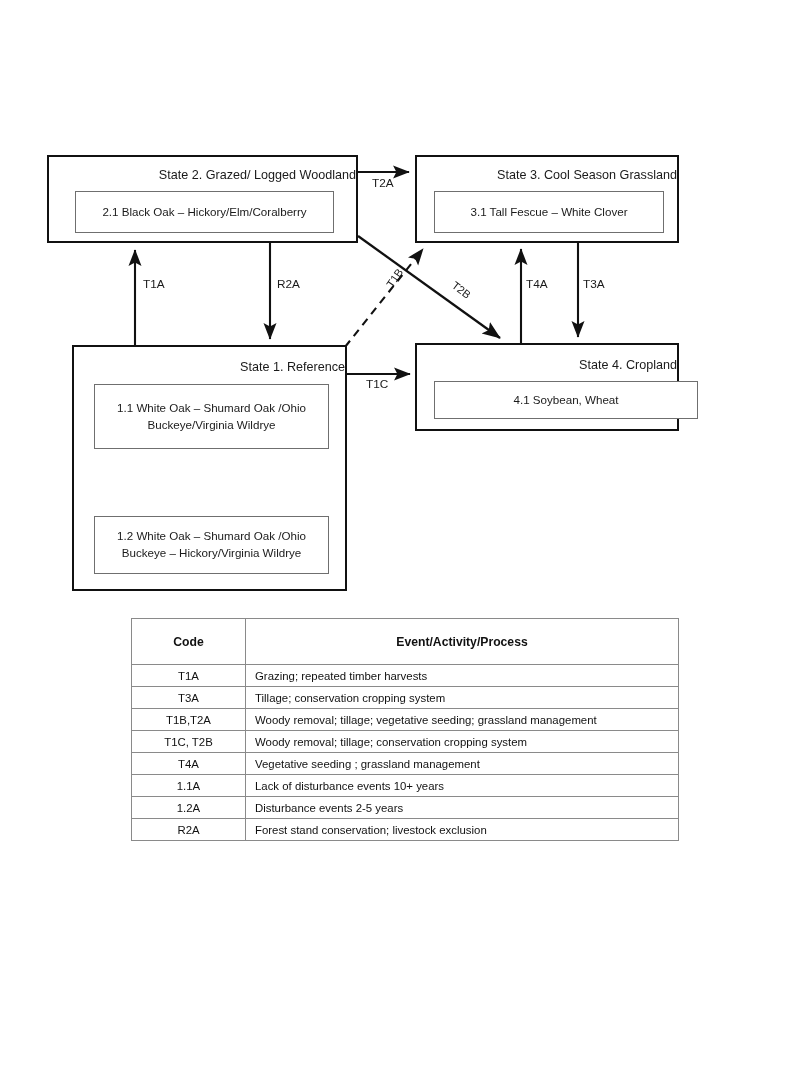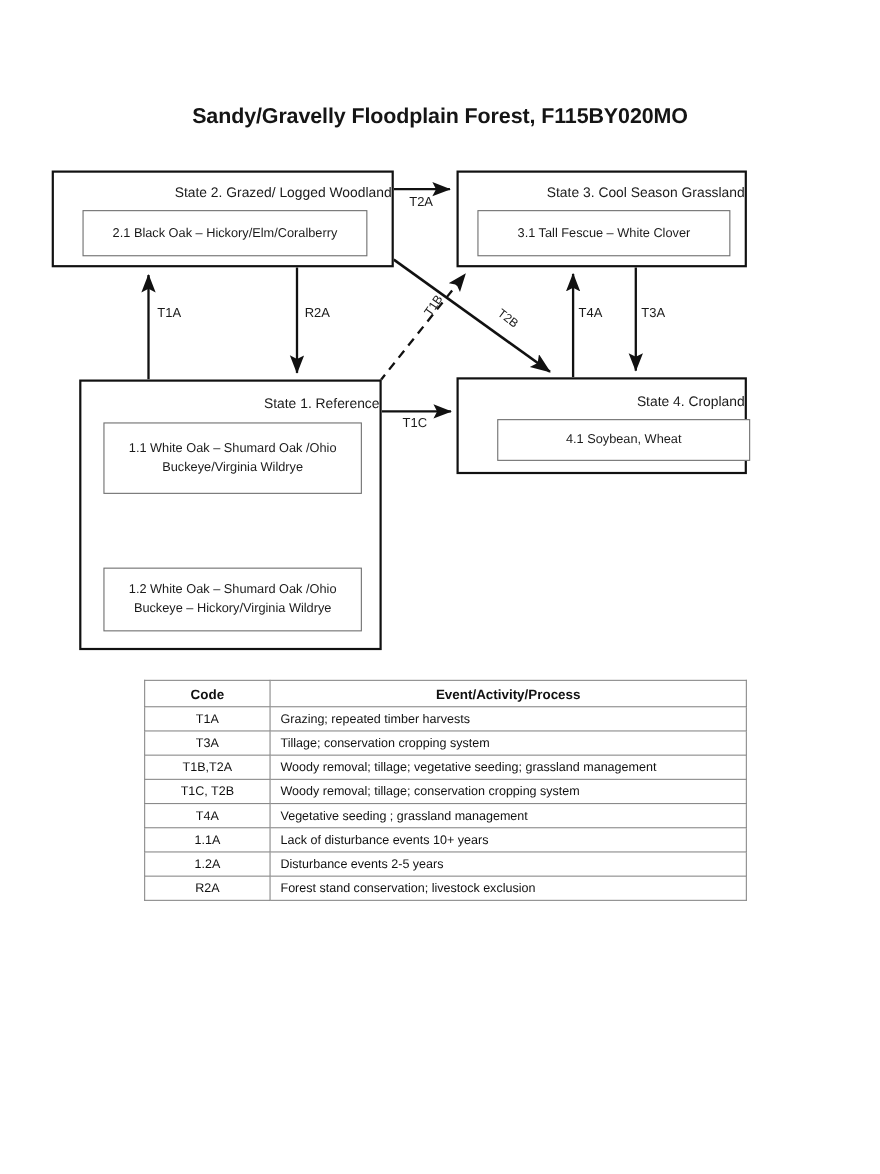--- a/index.html
+++ b/index.html
@@ -79,21 +79,21 @@
 
   
   #state-1 { left: 72px;  top: 345px; width: 275px; height: 246px; }
   #state-1 .state-title { top: 13px; }
   #state-1 #phase-1-1 { left: 20px; top: 37px;  width: 235px; height: 65px; }
   #state-1 #phase-1-2 { left: 20px; top: 169px; width: 235px; height: 58px; }
 
   
   #state-4 { left: 415px; top: 343px; width: 264px; height: 88px; padding-left: 40px; }
   #state-4 .state-title { top: 13px; }
-  #state-4 .phase-box   { left: 17px; top: 36px; width: 230px; height: 38px; margin-left: 18px; }
+  #state-4 .phase-box   { left: 17px; top: 36px; width: 264px; height: 38px; }
 
   
   #arrow-layer {
     position: absolute;
     left: 0; top: 0;
     width: 800px; height: 1067px;
     pointer-events: none;
   }
 
   
@@ -135,39 +135,38 @@
   #code-table th, #code-table td {
     border: 1px solid #8a8a8a;
     padding: 2px 5px;
     height: 17px;
     vertical-align: middle;
   }
   #code-table thead th {
     text-align: center;
     font-weight: bold;
     font-size: 12.2px;
-    padding: 2px 5px;
+    padding: 13px 5px;
     height: 19px;
   }
   #code-table td.code-cell {
     text-align: center;
     width: 103px;
     font-size: 11.4px;
   }
   #code-table td.desc-cell {
     text-align: left;
     padding-left: 9px;
   }
 </style>
 </head>
 <body>
 
 <div id="page">
 
-  <div id="diagram-title">Sandy/Gravelly Floodplain Forest, F115BY020MO</div>
 
   <svg id="arrow-layer" viewBox="0 0 800 1067" width="800" height="1067">
     <defs>
       <marker id="arrowhead" markerWidth="9" markerHeight="9" refX="7.6" refY="3.1" orient="auto" markerUnits="strokeWidth">
         <path d="M0,0 L8,3.1 L0,6.2 L1.6,3.1 z" fill="#111111"></path>
       </marker>
       <marker id="arrowhead-thin" markerWidth="10" markerHeight="10" refX="8.2" refY="3.4" orient="auto" markerUnits="strokeWidth">
         <path d="M0,0 L8.6,3.4 L0,6.8 L1.8,3.4 z" fill="#111111"></path>
       </marker>
     </defs>

